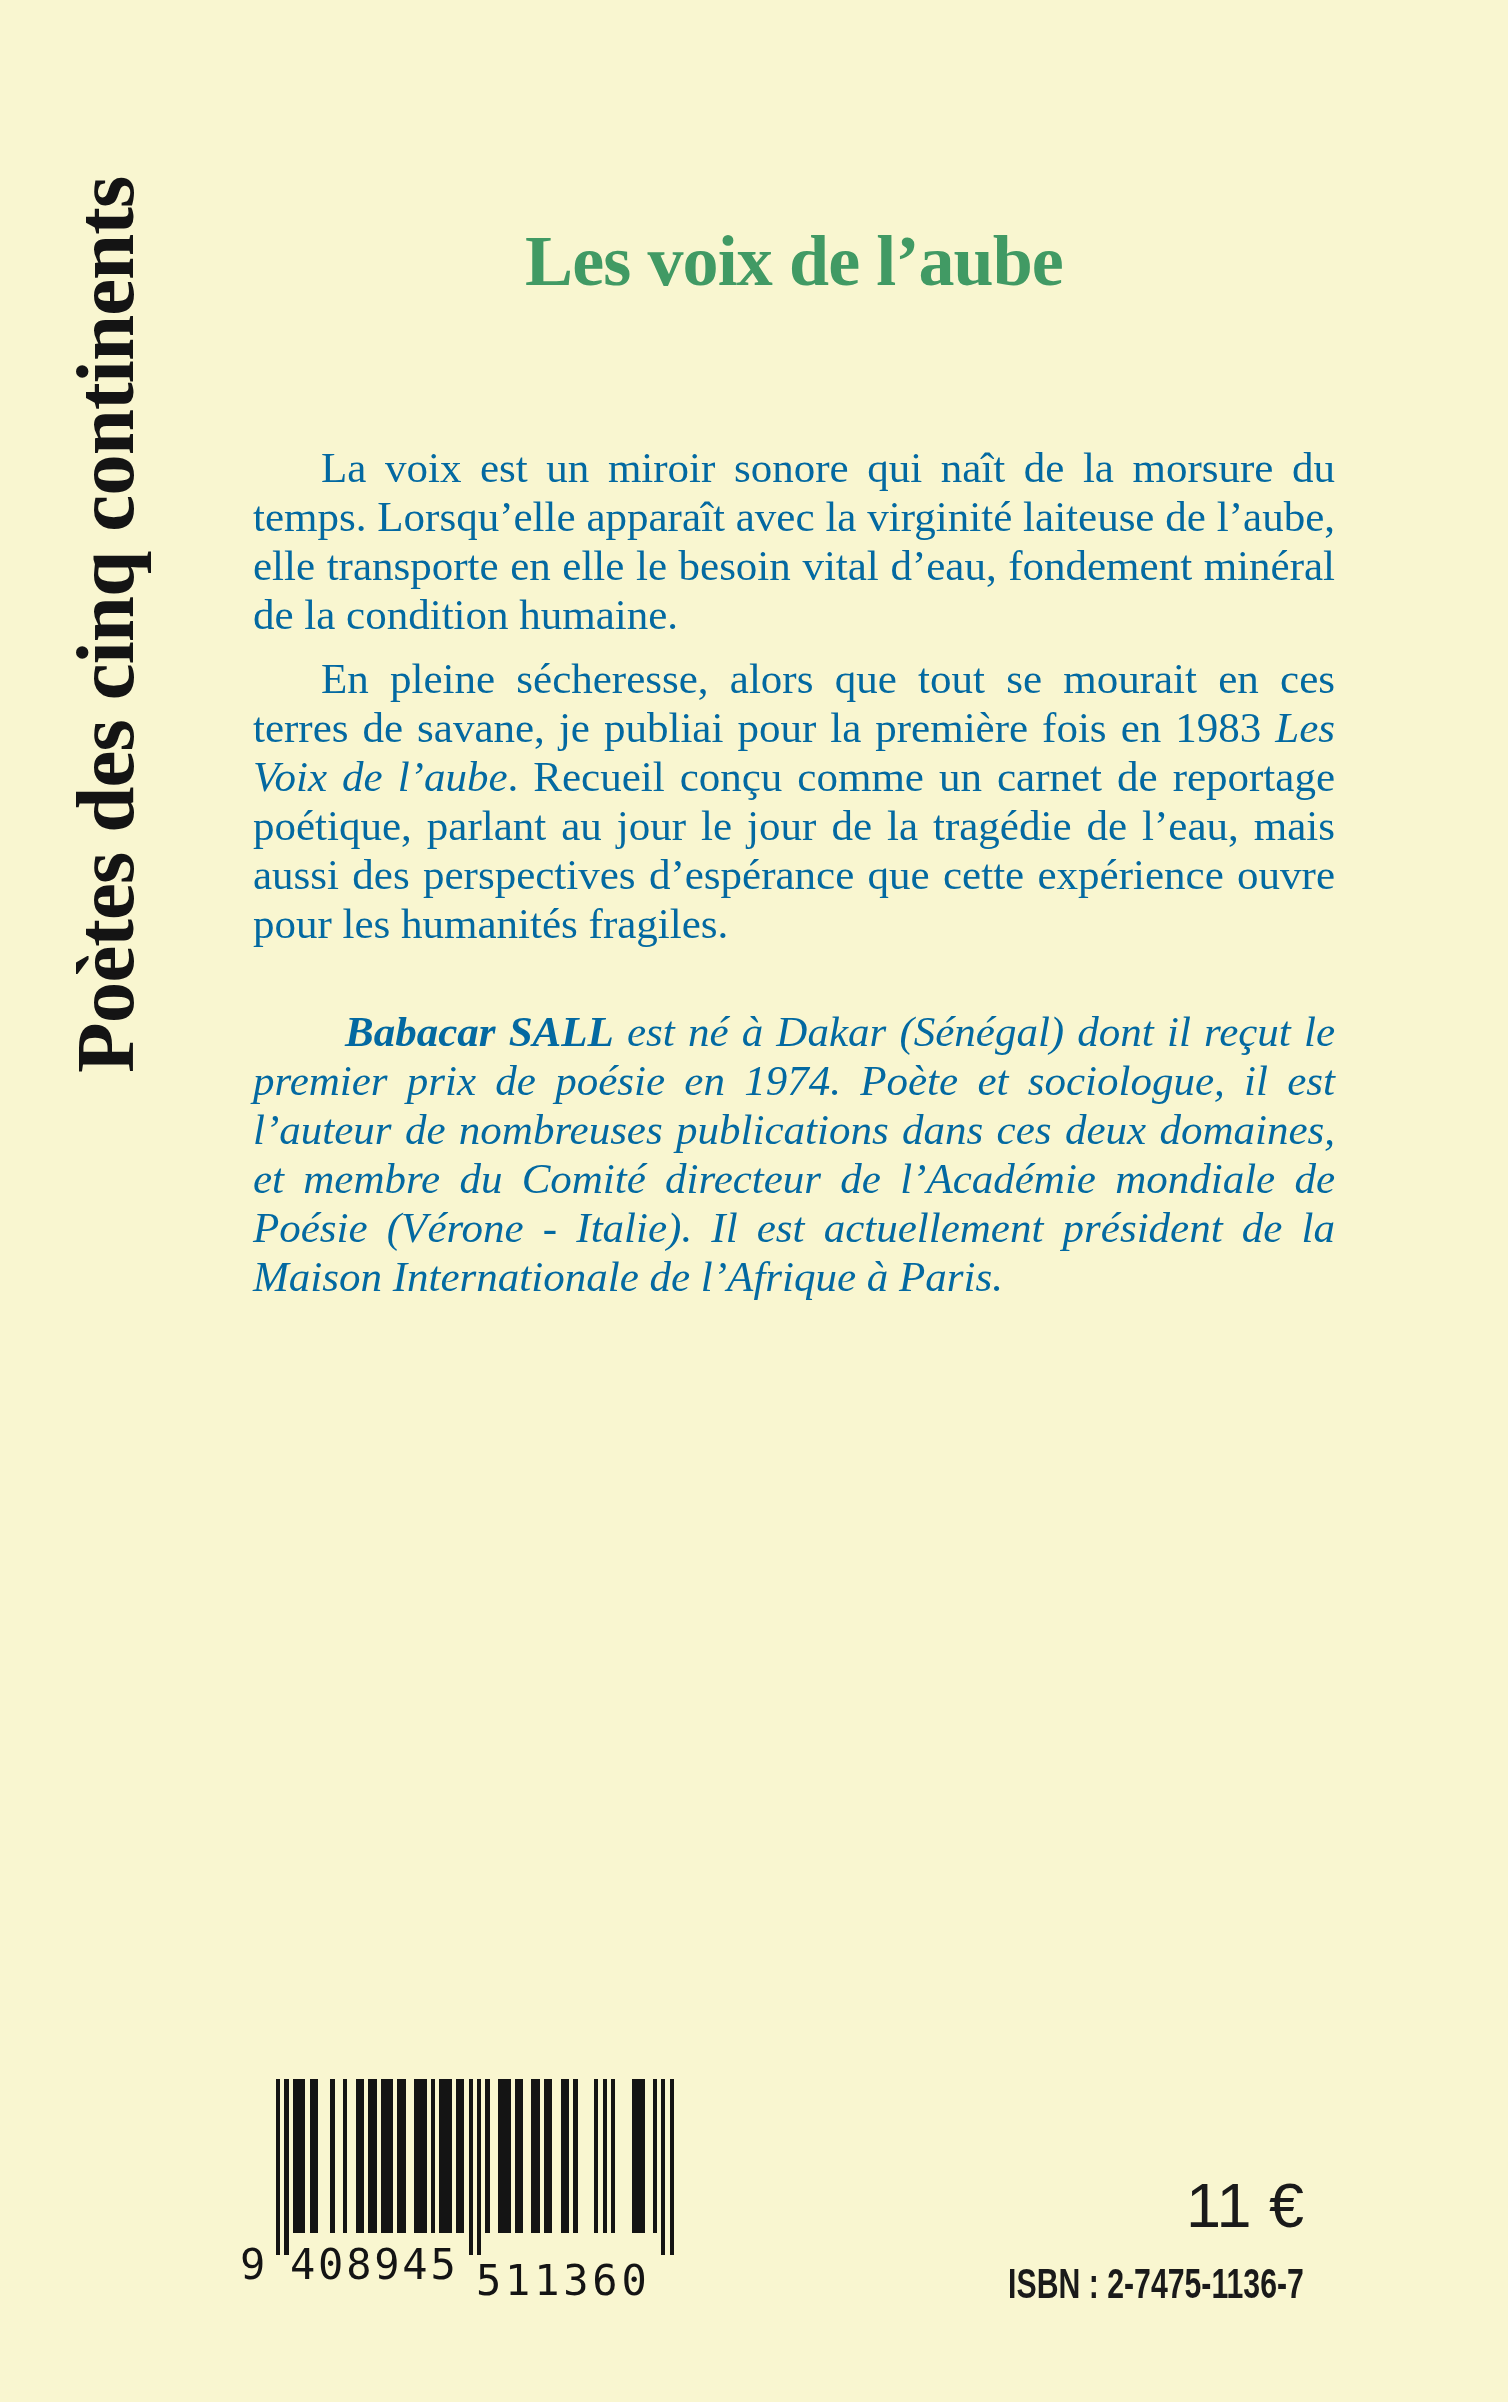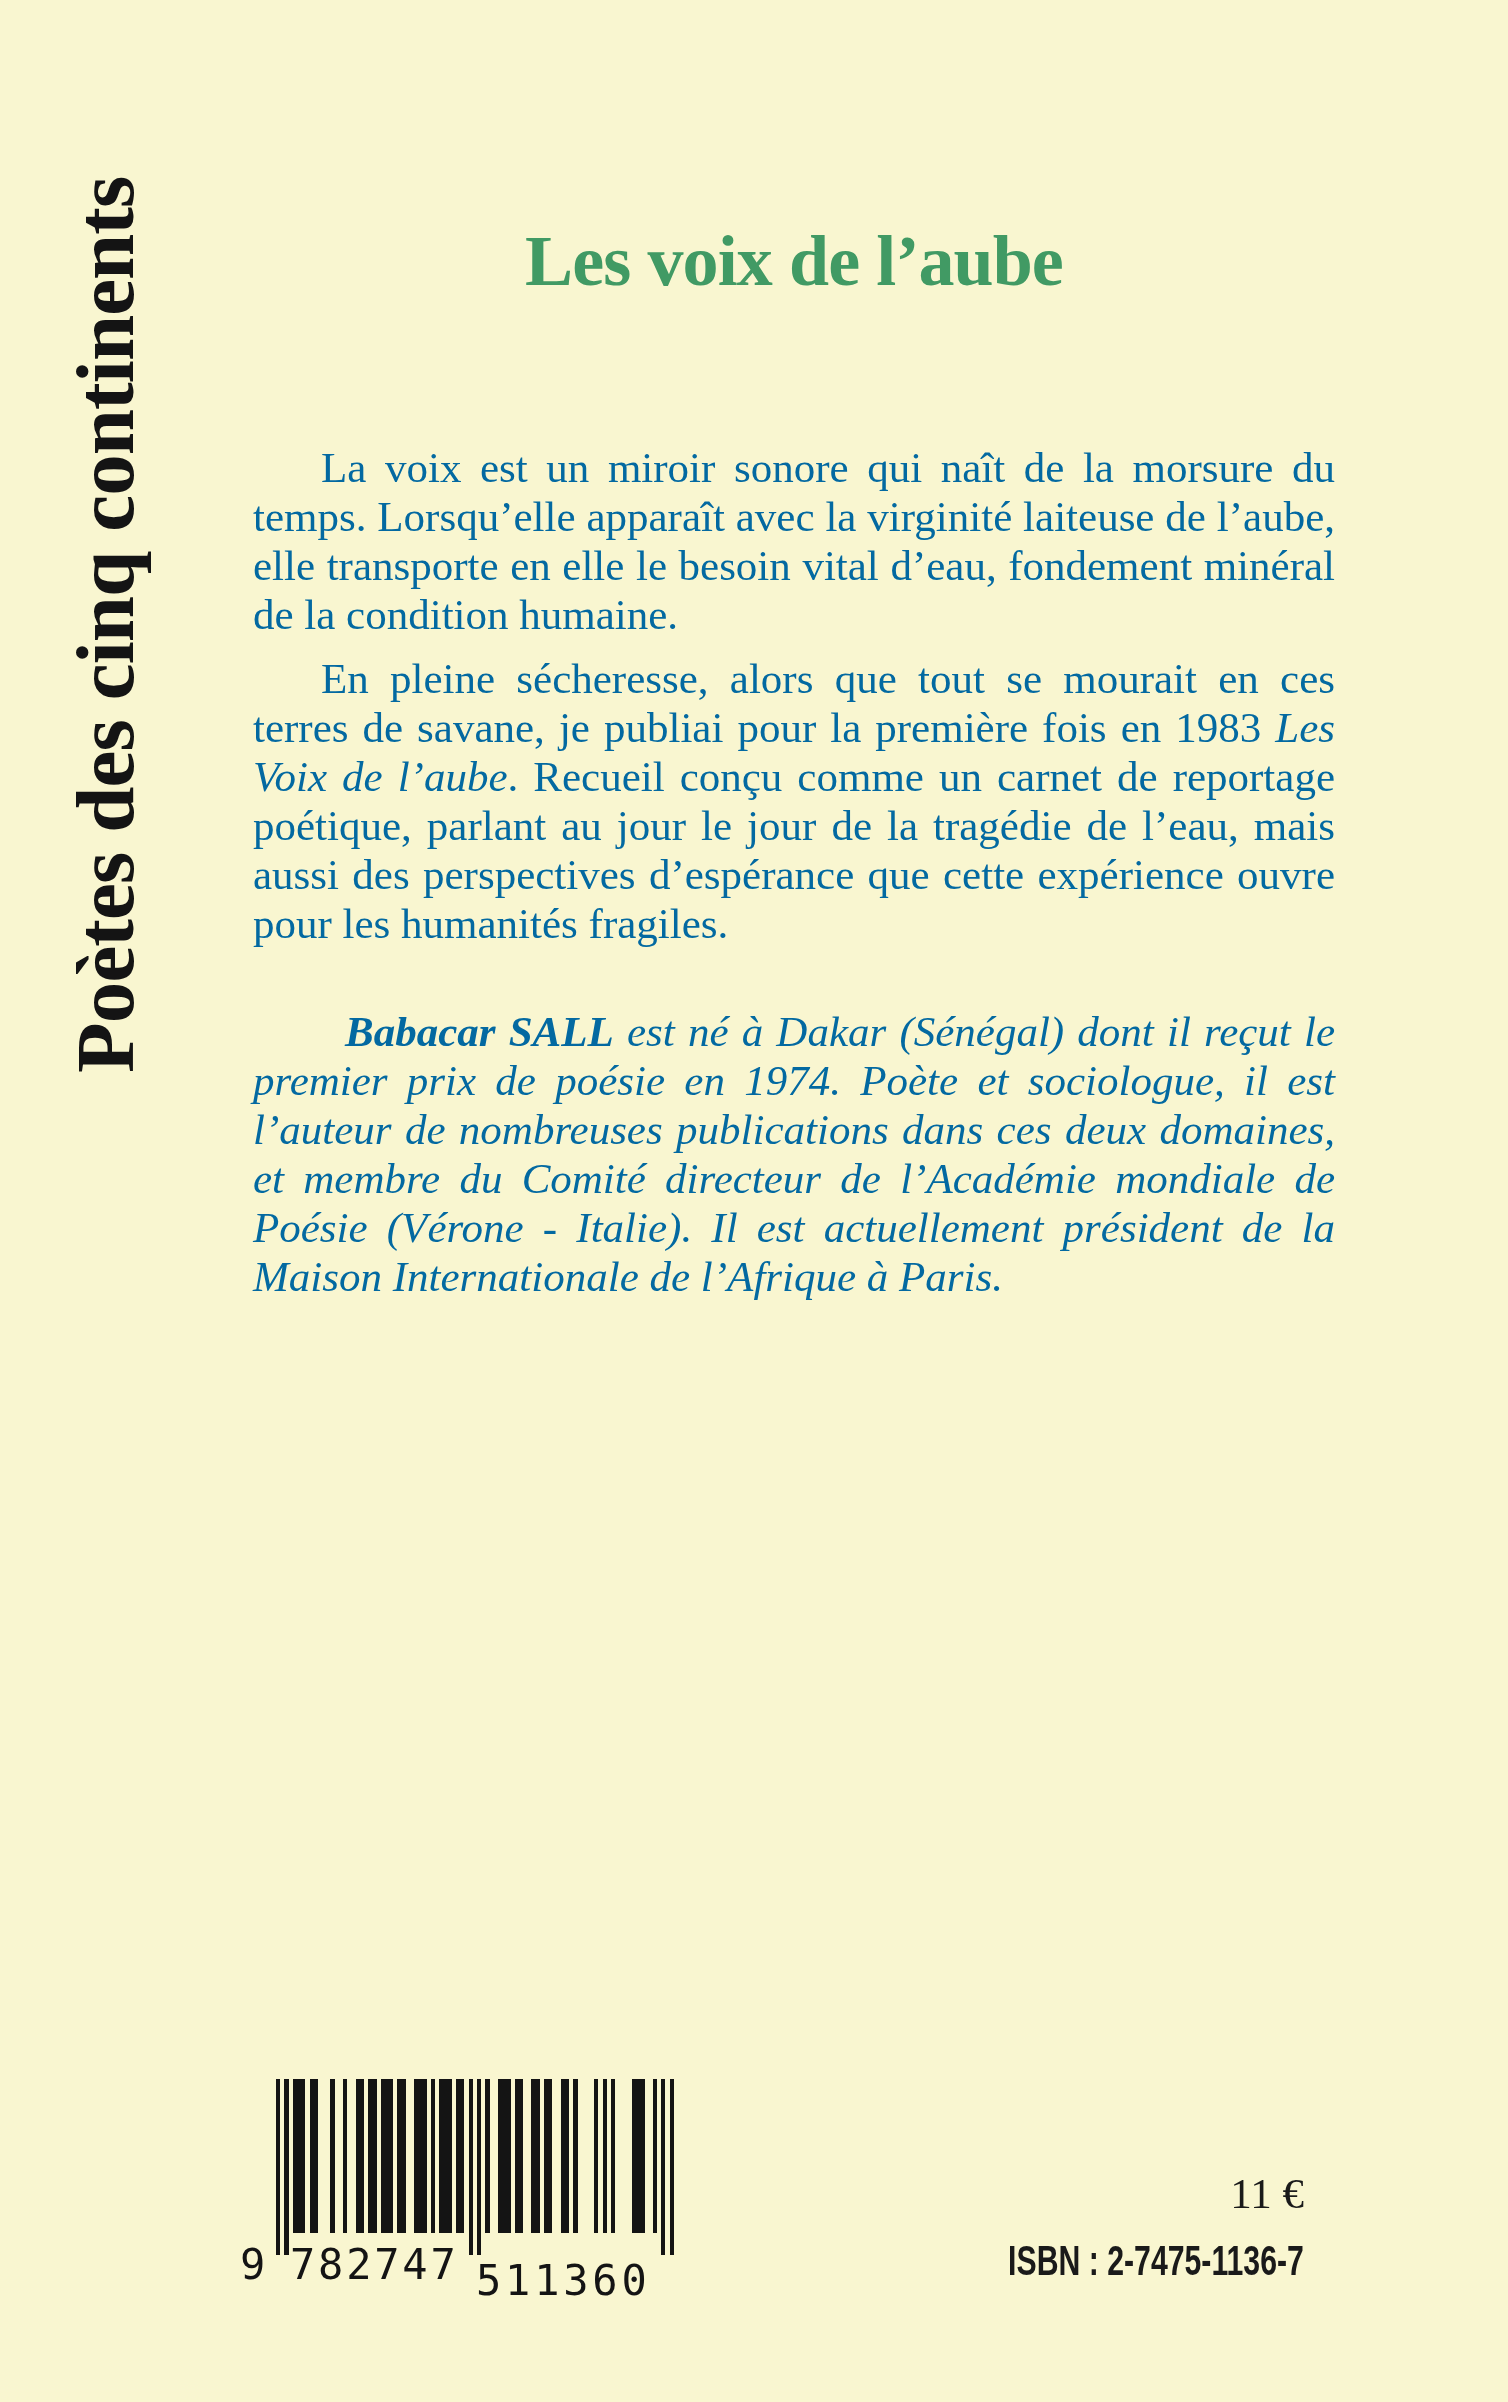--- a/index.html
+++ b/index.html
@@ -88,21 +88,21 @@
   .d-g2 { position: absolute; left: 236px; top: 16px; letter-spacing: 3.8px; }
   
   .pricing {
     position: absolute;
     right: 204px;
     top: 2169px;
     text-align: right;
     font-family: "Liberation Sans", sans-serif;
     color: #1a1a1a;
   }
-  .price { font-size: 43px; font-family: Liberation Serif, serif; }
+  .price { font-size: 63px; }
   .isbn {
     margin-top: 19px;
     font-size: 42px;
     font-weight: bold;
     white-space: nowrap;
     transform: scaleX(0.72);
     transform-origin: 100% 50%;
   }
 </style>
 </head>
@@ -213,21 +213,21 @@
         <div class="module"></div>
         <div class="module"></div>
         <div class="module bar"></div>
         <div class="module"></div>
         <div class="module bar guard"></div>
         <div class="module guard"></div>
         <div class="module bar guard"></div>
       </div>
     <div class="digits">
       <span class="d-lead">9</span>
-      <span class="d-g1">782747</span>
+      <span class="d-g1">408945</span>
       <span class="d-g2">511360</span>
     </div>
   </div>
 
   <div class="pricing">
     <div class="price">11 €</div>
     <div class="isbn">ISBN : 2-7475-1136-7</div>
   </div>
 
 </div>

